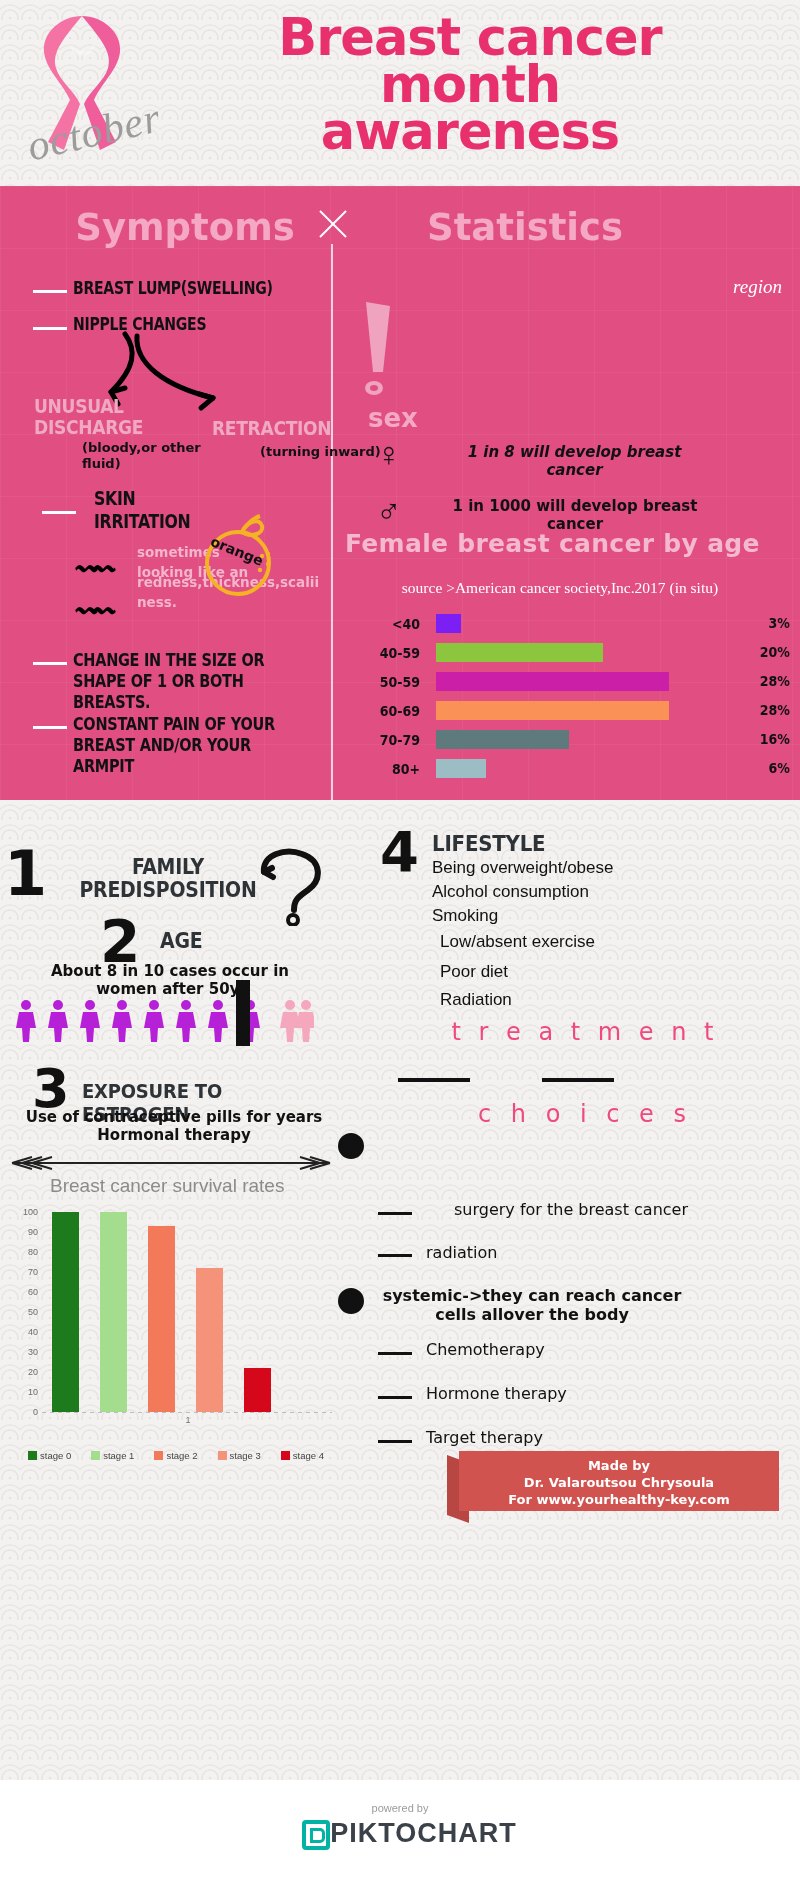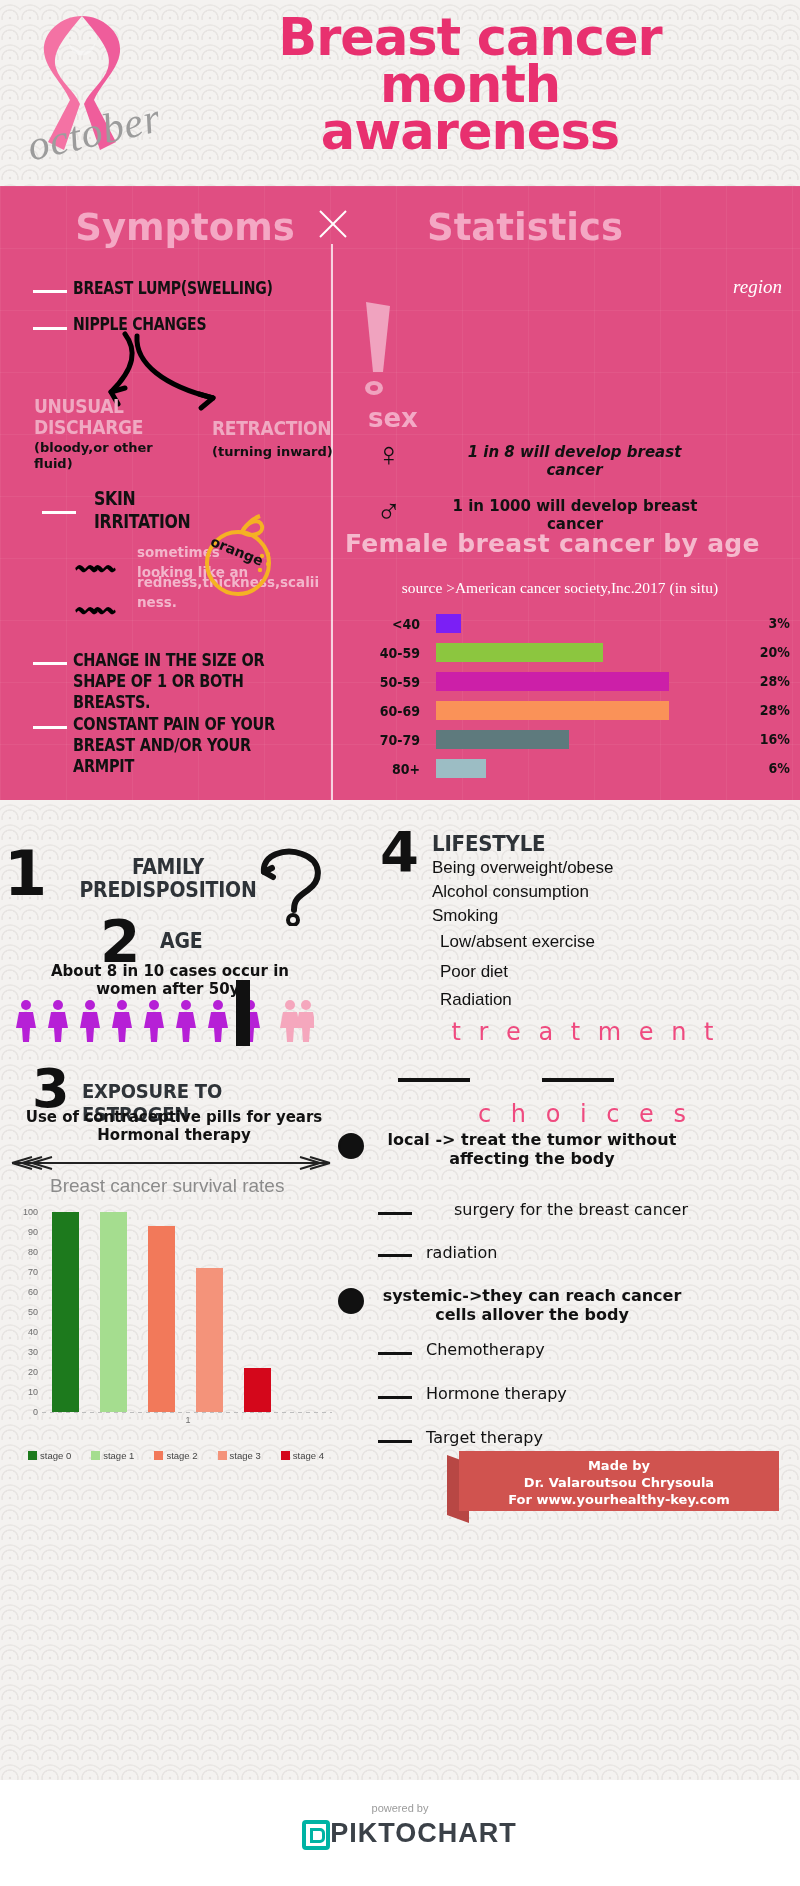--- a/index.html
+++ b/index.html
@@ -64,21 +64,21 @@
     font-size:17px; letter-spacing:-.3px; line-height:20px;
     transform:scaleX(.92); transform-origin:left center;
   }
   .softlabel {
     position:absolute; color:#f0a9c2; font-weight:bold;
     font-family:"DejaVu Sans Condensed","DejaVu Sans", sans-serif;
     font-size:19px; line-height:21px; letter-spacing:-.3px;
   }
   .subnote {
     position:absolute; color:#111; font-weight:bold;
-    font-family:"DejaVu Sans", sans-serif; font-size:13px; line-height:16px;
+    font-family:"DejaVu Sans", sans-serif; font-size:13px; line-height:16px;margin-left:48px;
   }
   .wavy { position:absolute; font-size:21px; color:#000; font-weight:bold; letter-spacing:-3px; }
   .palefine {
     position:absolute; color:#f3b5cb; font-family:"DejaVu Sans", sans-serif;
     font-size:13.5px; line-height:20px; font-weight:bold;
   }
   .orange-text {
     position:absolute; left:206px; top:543px; width:62px; text-align:center;
     font-family:"DejaVu Sans", sans-serif; font-weight:bold; font-size:14px;
     color:#111; transform:rotate(22deg);
@@ -470,21 +470,20 @@
     <div class="ls-item" style="left:440px; top:162px;">Poor diet</div>
     <div class="ls-item" style="left:440px; top:190px;">Radiation</div>
 
     <div class="treatment">t r e a t m e n t</div>
     <div class="tline" style="left:398px; top:278px; width:72px;"></div>
     <div class="tline" style="left:542px; top:278px; width:72px;"></div>
 
     <div class="choices">c h o i c e s</div>
 
     <div class="bulletdot" style="left:338px; top:333px;"></div>
-    <div class="ch-main" style="left:382px; top:330px; width:300px; text-align:center;">local -&gt; treat the tumor without affecting the body</div>
 
     <div class="ch-dash" style="left:378px; top:412px;"></div>
     <div class="ch-sub" style="left:426px; top:400px; width:290px; text-align:center;">surgery for the breast cancer</div>
     <div class="ch-dash" style="left:378px; top:454px;"></div>
     <div class="ch-sub" style="left:426px; top:443px;">radiation</div>
 
     <div class="bulletdot" style="left:338px; top:488px;"></div>
     <div class="ch-main" style="left:382px; top:486px; width:300px; text-align:center;">systemic-&gt;they can reach cancer cells allover the body</div>
 
     <div class="ch-dash" style="left:378px; top:552px;"></div>

